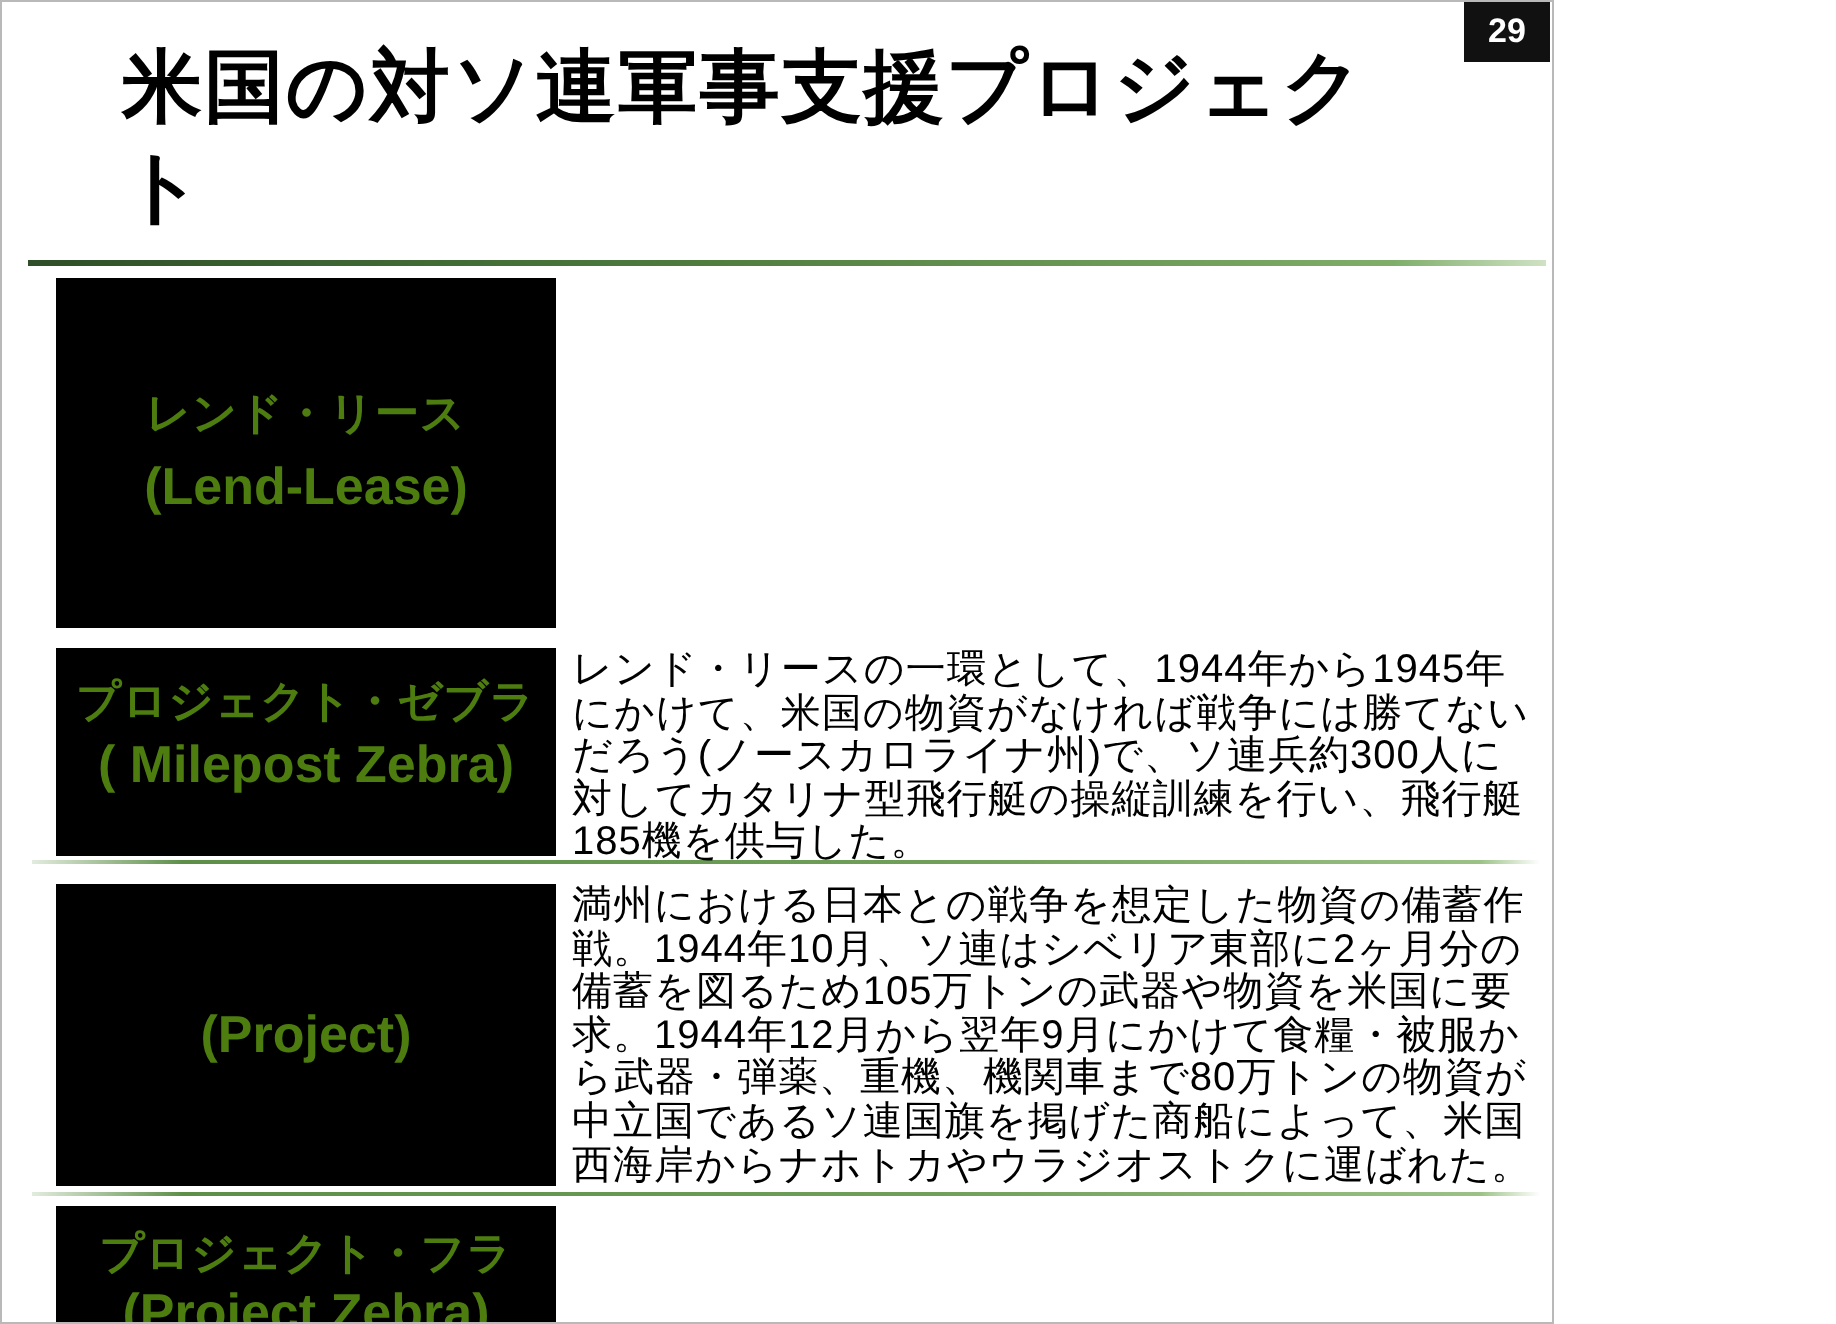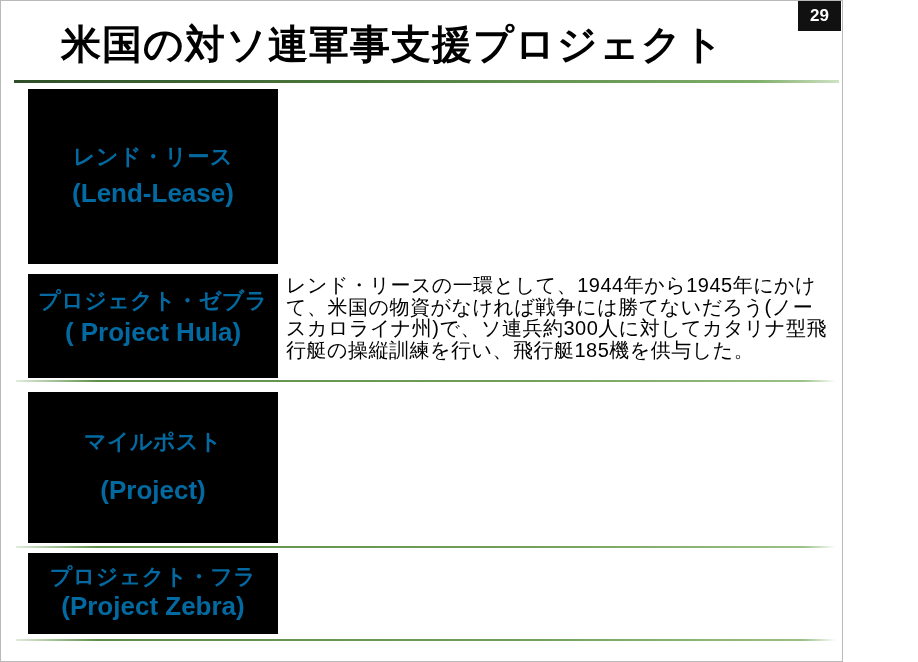--- a/index.html
+++ b/index.html
@@ -1,18 +1,18 @@
 <!DOCTYPE html>
 <html><head>
 <meta charset="utf-8">
 <style>
   html, body { margin: 0; padding: 0; background: #ffffff; }
   .slide {
     position: relative;
-    width: 843px; height: 662px;
+    width: 777px; height: 662px;
     box-sizing: border-box;
     background: #ffffff;
     border: 1px solid #b9b9b9;
     font-family: "Liberation Sans", "DejaVu Sans", sans-serif;
     color: #000;
     overflow: hidden;
   }
   .page-badge {
     position: absolute; top: 0; right: 1px;
     width: 43px; height: 30px;
@@ -33,21 +33,21 @@
     background: linear-gradient(to right, #2e4f27, #4e7d3e 45%, #7fae6a 90%, #cfe2c4);
   }
   .rows { margin: 6px 8px 0 27px; }
   .row { display: flex; align-items: stretch; }
   .row-0 { height: 175px; margin-bottom: 10px; }
   .row-1 { height: 104px; }
   .row-2 { height: 151px; }
   .row-3 { height: 81px; }
   .label-box {
     width: 250px; flex: 0 0 250px;
-    background: #000000; color: #0369a1;
+    background: #000000; color: #4d7c0f;
     text-align: center;
     display: flex; flex-direction: column; align-items: center;
     box-sizing: border-box;
   }
   .label-ja { font-size: 22px; font-weight: 700; letter-spacing: 0.5px; line-height: 1.2; }
   .label-en { font-size: 26px; font-weight: 700; line-height: 1.2; }
   .row-0 .label-box { justify-content: center; gap: 7px; }
   .row-1 .label-box { justify-content: flex-start; padding-top: 14px; gap: 3px; text-align: right; }
   .row-2 .label-box { justify-content: center; gap: 20px; }
   .row-3 .label-box { justify-content: flex-start; padding-top: 11px; gap: 1px; }
@@ -87,32 +87,32 @@
     <div class="row row-0">
       <div class="label-box">
         <div class="label-ja">レンド・リース</div>
         <div class="label-en">(Lend-Lease)</div>
       </div>
     </div>
 
     <div class="row row-1">
       <div class="label-box">
         <div class="label-ja">プロジェクト・ゼブラ</div>
-        <div class="label-en">( Project Hula)</div>
+        <div class="label-en">( Milepost Zebra)</div>
       </div>
       <div class="desc">レンド・リースの一環として、1944年から1945年にかけて、米国の物資がなければ戦争には勝てないだろう(ノースカロライナ州)で、ソ連兵約300人に対してカタリナ型飛行艇の操縦訓練を行い、飛行艇185機を供与した。</div>
     </div>
 
     <div class="rule rule-a"></div>
 
     <div class="row row-2">
       <div class="label-box">
-        <div class="label-ja">マイルポスト</div>
         <div class="label-en">(Project)</div>
       </div>
+      <div class="desc">満州における日本との戦争を想定した物資の備蓄作戦。1944年10月、ソ連はシベリア東部に2ヶ月分の備蓄を図るため105万トンの武器や物資を米国に要求。1944年12月から翌年9月にかけて食糧・被服から武器・弾薬、重機、機関車まで80万トンの物資が中立国であるソ連国旗を掲げた商船によって、米国西海岸からナホトカやウラジオストクに運ばれた。</div>
     </div>
 
     <div class="rule rule-b"></div>
 
     <div class="row row-3">
       <div class="label-box">
         <div class="label-ja">プロジェクト・フラ</div>
         <div class="label-en">(Project Zebra)</div>
       </div>
     </div>

